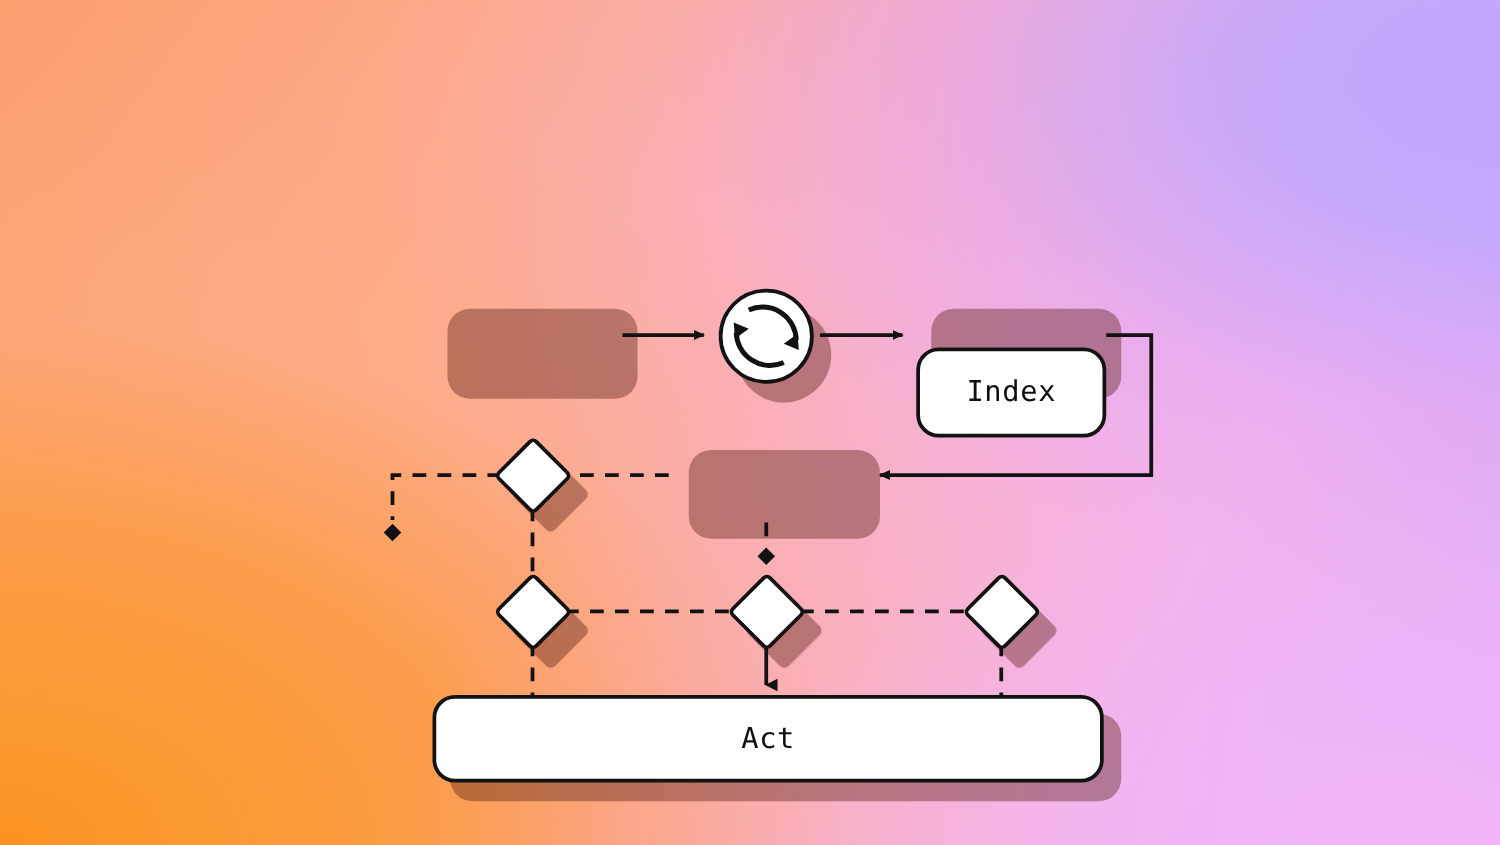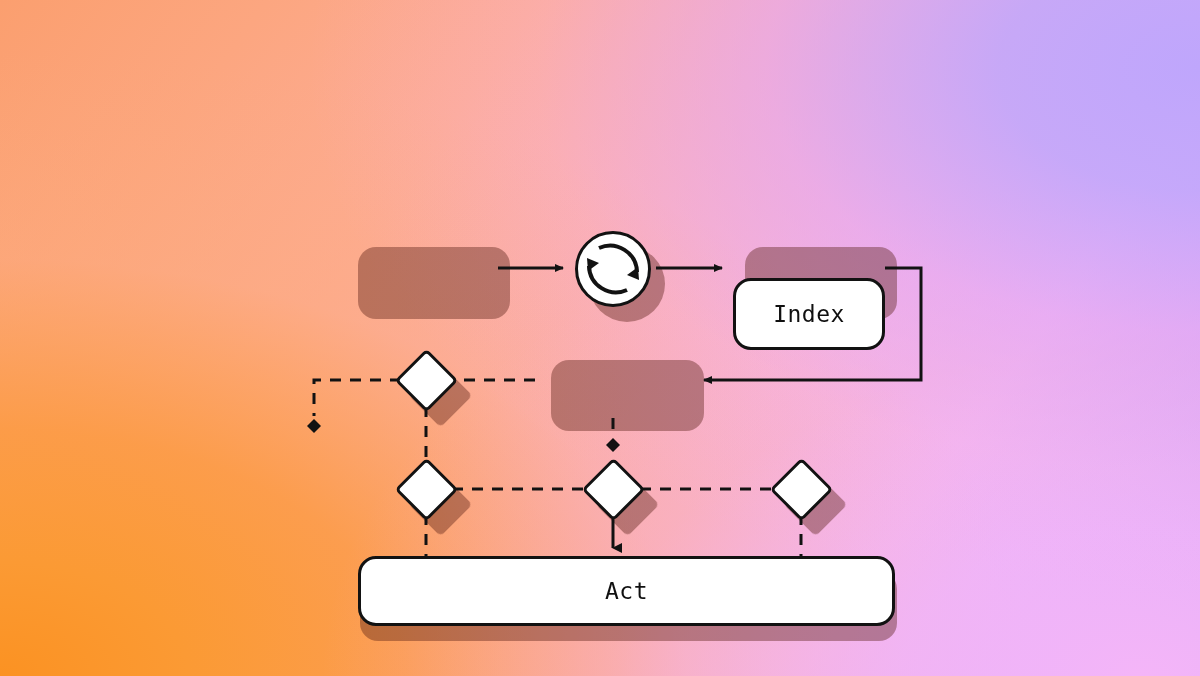--- a/index.html
+++ b/index.html
@@ -194,21 +194,21 @@
       <path d="M 63 36 L 64 49 L 52 44 z" fill="#121212"></path>
       <path d="M 52 59 A 27 27 0 0 1 14 35" fill="none" stroke="#121212" stroke-width="4" stroke-linecap="butt"></path>
       <path d="M 13 40 L 12 27 L 24 32 z" fill="#121212"></path>
     </svg>
 
     <div class="node rounded" style="left:733px; top:232px; width:152px; height:72px;margin-top:46px;">
       <span>Index</span>
     </div>
 
 
-    <div class="node rounded" style="left:346px; top:556px; width:537px; height:70px;margin-left:12px;">
+    <div class="node rounded" style="left:346px; top:556px; width:537px; height:70px;">
       <span>Act</span>
     </div>
 
     <div class="diamond" style="left:404px; top:358px; width:45px; height:45px;"></div>
     <div class="diamond" style="left:404px; top:467px; width:45px; height:45px;"></div>
     <div class="diamond" style="left:591px; top:467px; width:45px; height:45px;"></div>
     <div class="diamond" style="left:779px; top:467px; width:45px; height:45px;"></div>
 
   </div>
 </div>

